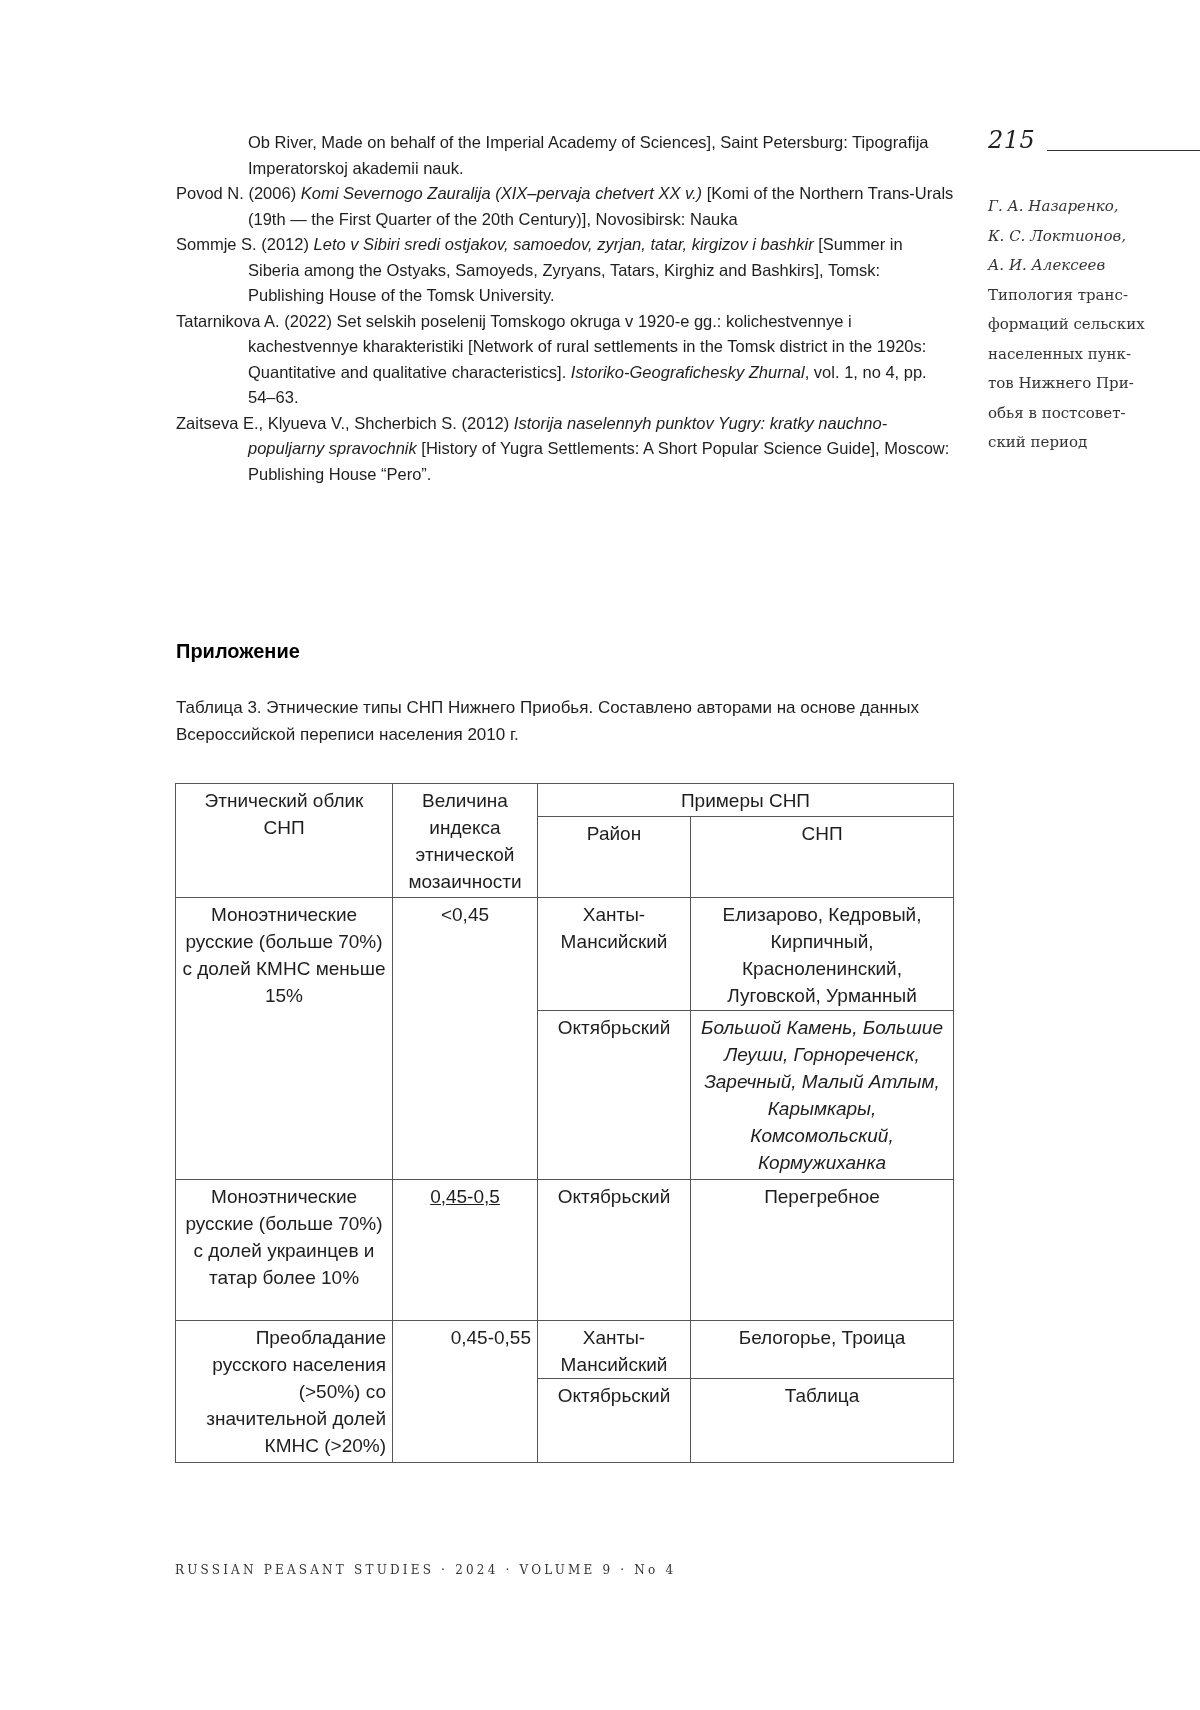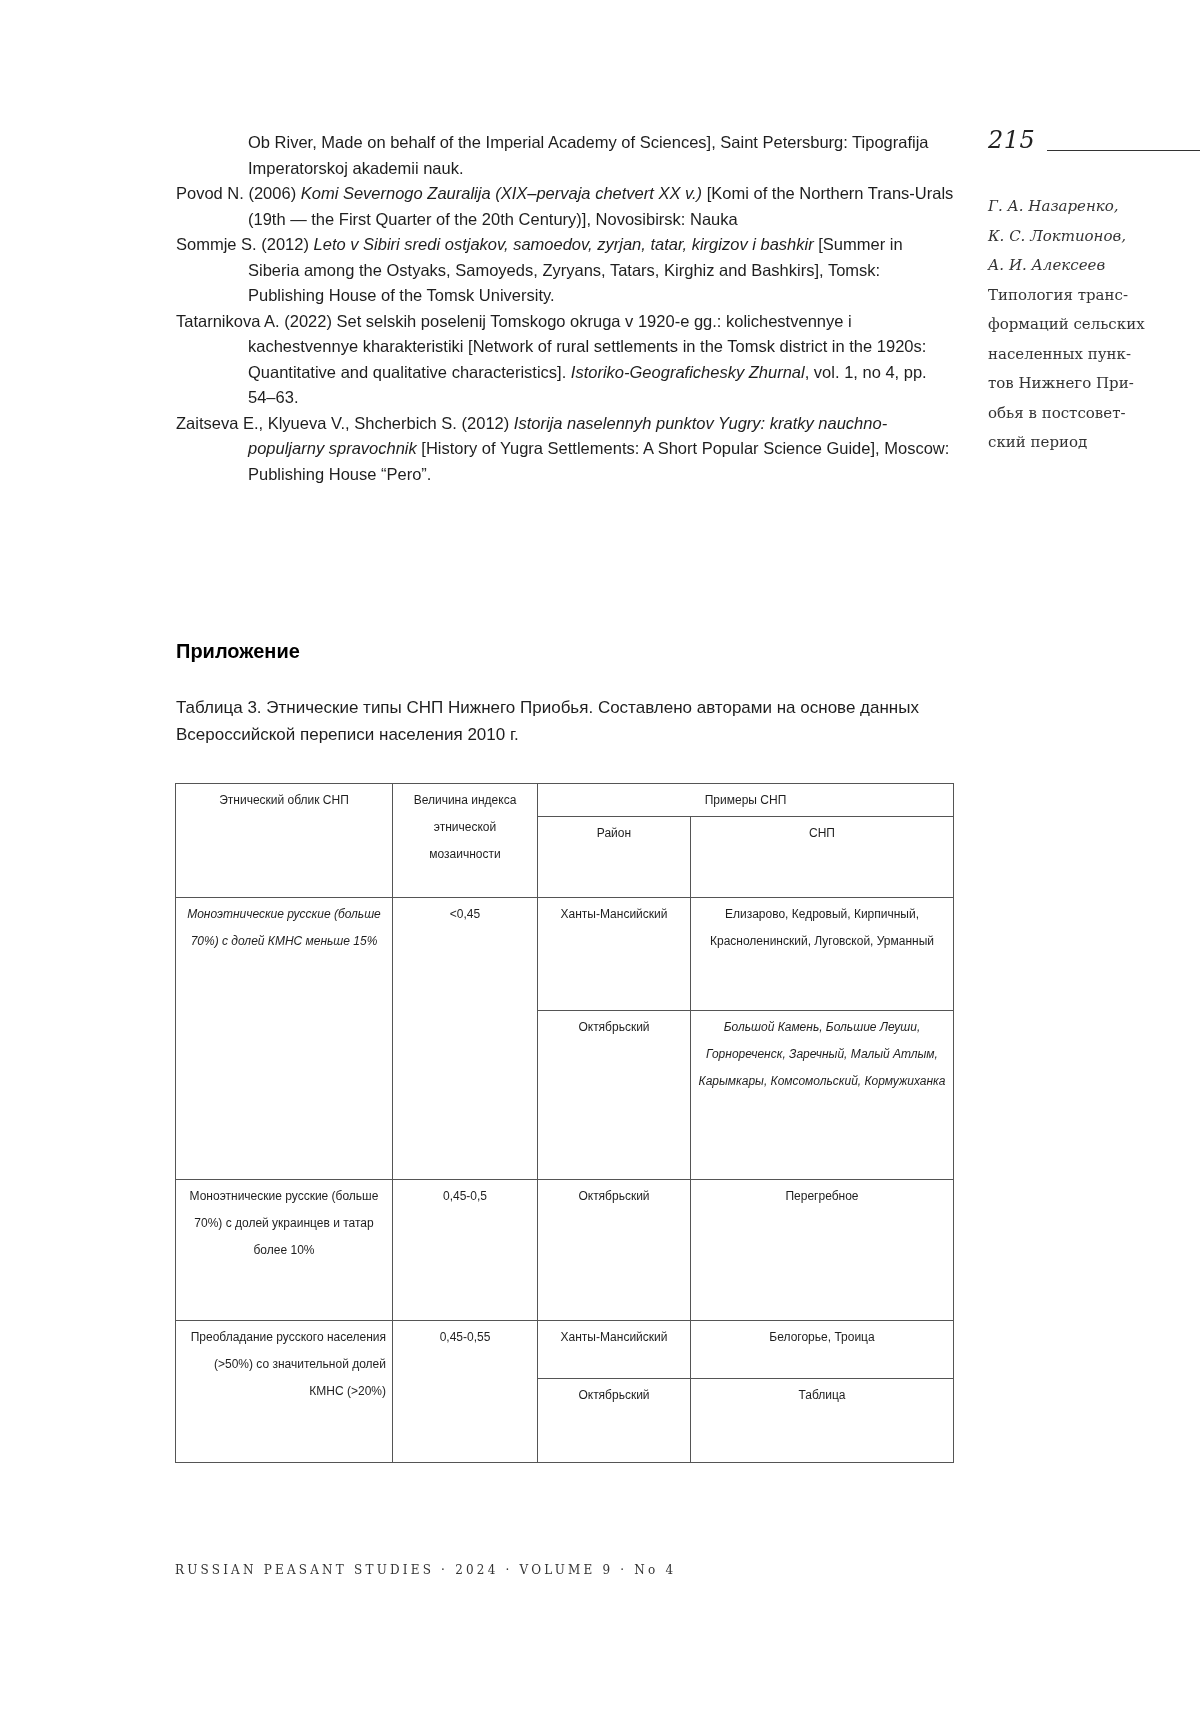--- a/index.html
+++ b/index.html
@@ -6,21 +6,21 @@
   body { width:1200px; height:1710px; position:relative; overflow:hidden; color:#1a1a1a; font-family:"Liberation Sans", sans-serif; }
   .refs { position:absolute; left:176px; top:130px; width:780px; font-size:16.5px; line-height:25.5px; color:#1e1e1e; }
   .ref { padding-left:72px; text-indent:-72px; margin:0; }
   .ref i { font-style:italic; }
   .pagenum { position:absolute; left:988px; top:126px; font-family:"DejaVu Serif", serif; font-style:italic; font-size:24px; color:#222; letter-spacing:0.5px; }
   .pagerule { position:absolute; left:1047px; top:150px; width:153px; height:0; border-top:1.5px solid #333; }
   .side { position:absolute; left:988px; top:192px; width:200px; font-family:"DejaVu Serif", serif; font-size:15px; line-height:29.5px; color:#333; }
   .side .author { font-style:italic; }
   .heading { position:absolute; left:176px; top:640px; font-family:"Liberation Sans", sans-serif; font-weight:bold; font-size:20px; color:#000; }
   .caption { position:absolute; left:176px; top:695px; width:780px; font-size:17px; line-height:26.5px; color:#1e1e1e; }
-  table.data { position:absolute; left:175px; top:783px; border-collapse:collapse; font-size:12px; line-height:27px; color:#1e1e1e; }
+  table.data { position:absolute; left:175px; top:783px; border-collapse:collapse; font-size:19px; line-height:27px; color:#1e1e1e; }
   table.data td { border:1.5px solid #555; vertical-align:top; text-align:center; padding:0 6px; }
   .footer { position:absolute; left:175px; top:1563px; font-family:"DejaVu Serif", serif; font-size:12px; letter-spacing:3.2px; color:#333; }
 </style>
 </head>
 <body>
 
 <div>
 
   <div class="refs">
     <p class="ref" style="text-indent:0;">
@@ -70,40 +70,40 @@
       <td rowspan="2" style="padding-top:3px;">Этнический облик СНП</td>
       <td rowspan="2" style="padding-top:3px;">Величина индекса этнической мозаичности</td>
       <td colspan="2" style="padding-top:3px;">Примеры СНП</td>
     </tr>
     <tr style="height:81px">
       <td style="padding-top:3px;">Район</td>
       <td style="padding-top:3px;">СНП</td>
     </tr>
 
     <tr style="height:113px">
-      <td rowspan="2" style="padding-top:3px;font-style:italic;">Моноэтнические русские (больше 70%) с долей КМНС меньше 15%</td>
+      <td rowspan="2" style="padding-top:3px;">Моноэтнические русские (больше 70%) с долей КМНС меньше 15%</td>
       <td rowspan="2" style="padding-top:3px;">&lt;0,45</td>
       <td style="padding-top:3px;">Ханты-Мансийский</td>
       <td style="padding-top:3px;">Елизарово, Кедровый, Кирпичный, Красноленинский, Луговской, Урманный</td>
     </tr>
     <tr style="height:169px">
       <td style="padding-top:3px;">Октябрьский</td>
       <td style="padding-top:3px;font-style:italic;">Большой Камень, Большие Леуши, Горнореченск, Заречный, Малый Атлым, Карымкары, Комсомольский, Кормужиханка</td>
     </tr>
 
     <tr style="height:141px">
       <td style="padding-top:3px;">Моноэтнические русские (больше 70%) с долей украинцев и татар более 10%</td>
-      <td style="padding-top:3px;">0,45-0,5</td>
+      <td style="padding-top:3px;text-decoration:underline;">0,45-0,5</td>
       <td style="padding-top:3px;">Октябрьский</td>
       <td style="padding-top:3px;">Перегребное</td>
     </tr>
 
     <tr style="height:58px">
       <td rowspan="2" style="padding-top:3px;text-align:right;">Преобладание русского населения (&gt;50%) со значительной долей КМНС (&gt;20%)</td>
-      <td rowspan="2" style="padding-top:3px;">0,45-0,55</td>
+      <td rowspan="2" style="padding-top:3px;text-align:right;">0,45-0,55</td>
       <td style="padding-top:3px;">Ханты-Мансийский</td>
       <td style="padding-top:3px;">Белогорье, Троица</td>
     </tr>
     <tr style="height:84px">
       <td style="padding-top:3px;">Октябрьский</td>
       <td style="padding-top:3px;">Таблица</td>
     </tr>
   </tbody>
     </table>
 

